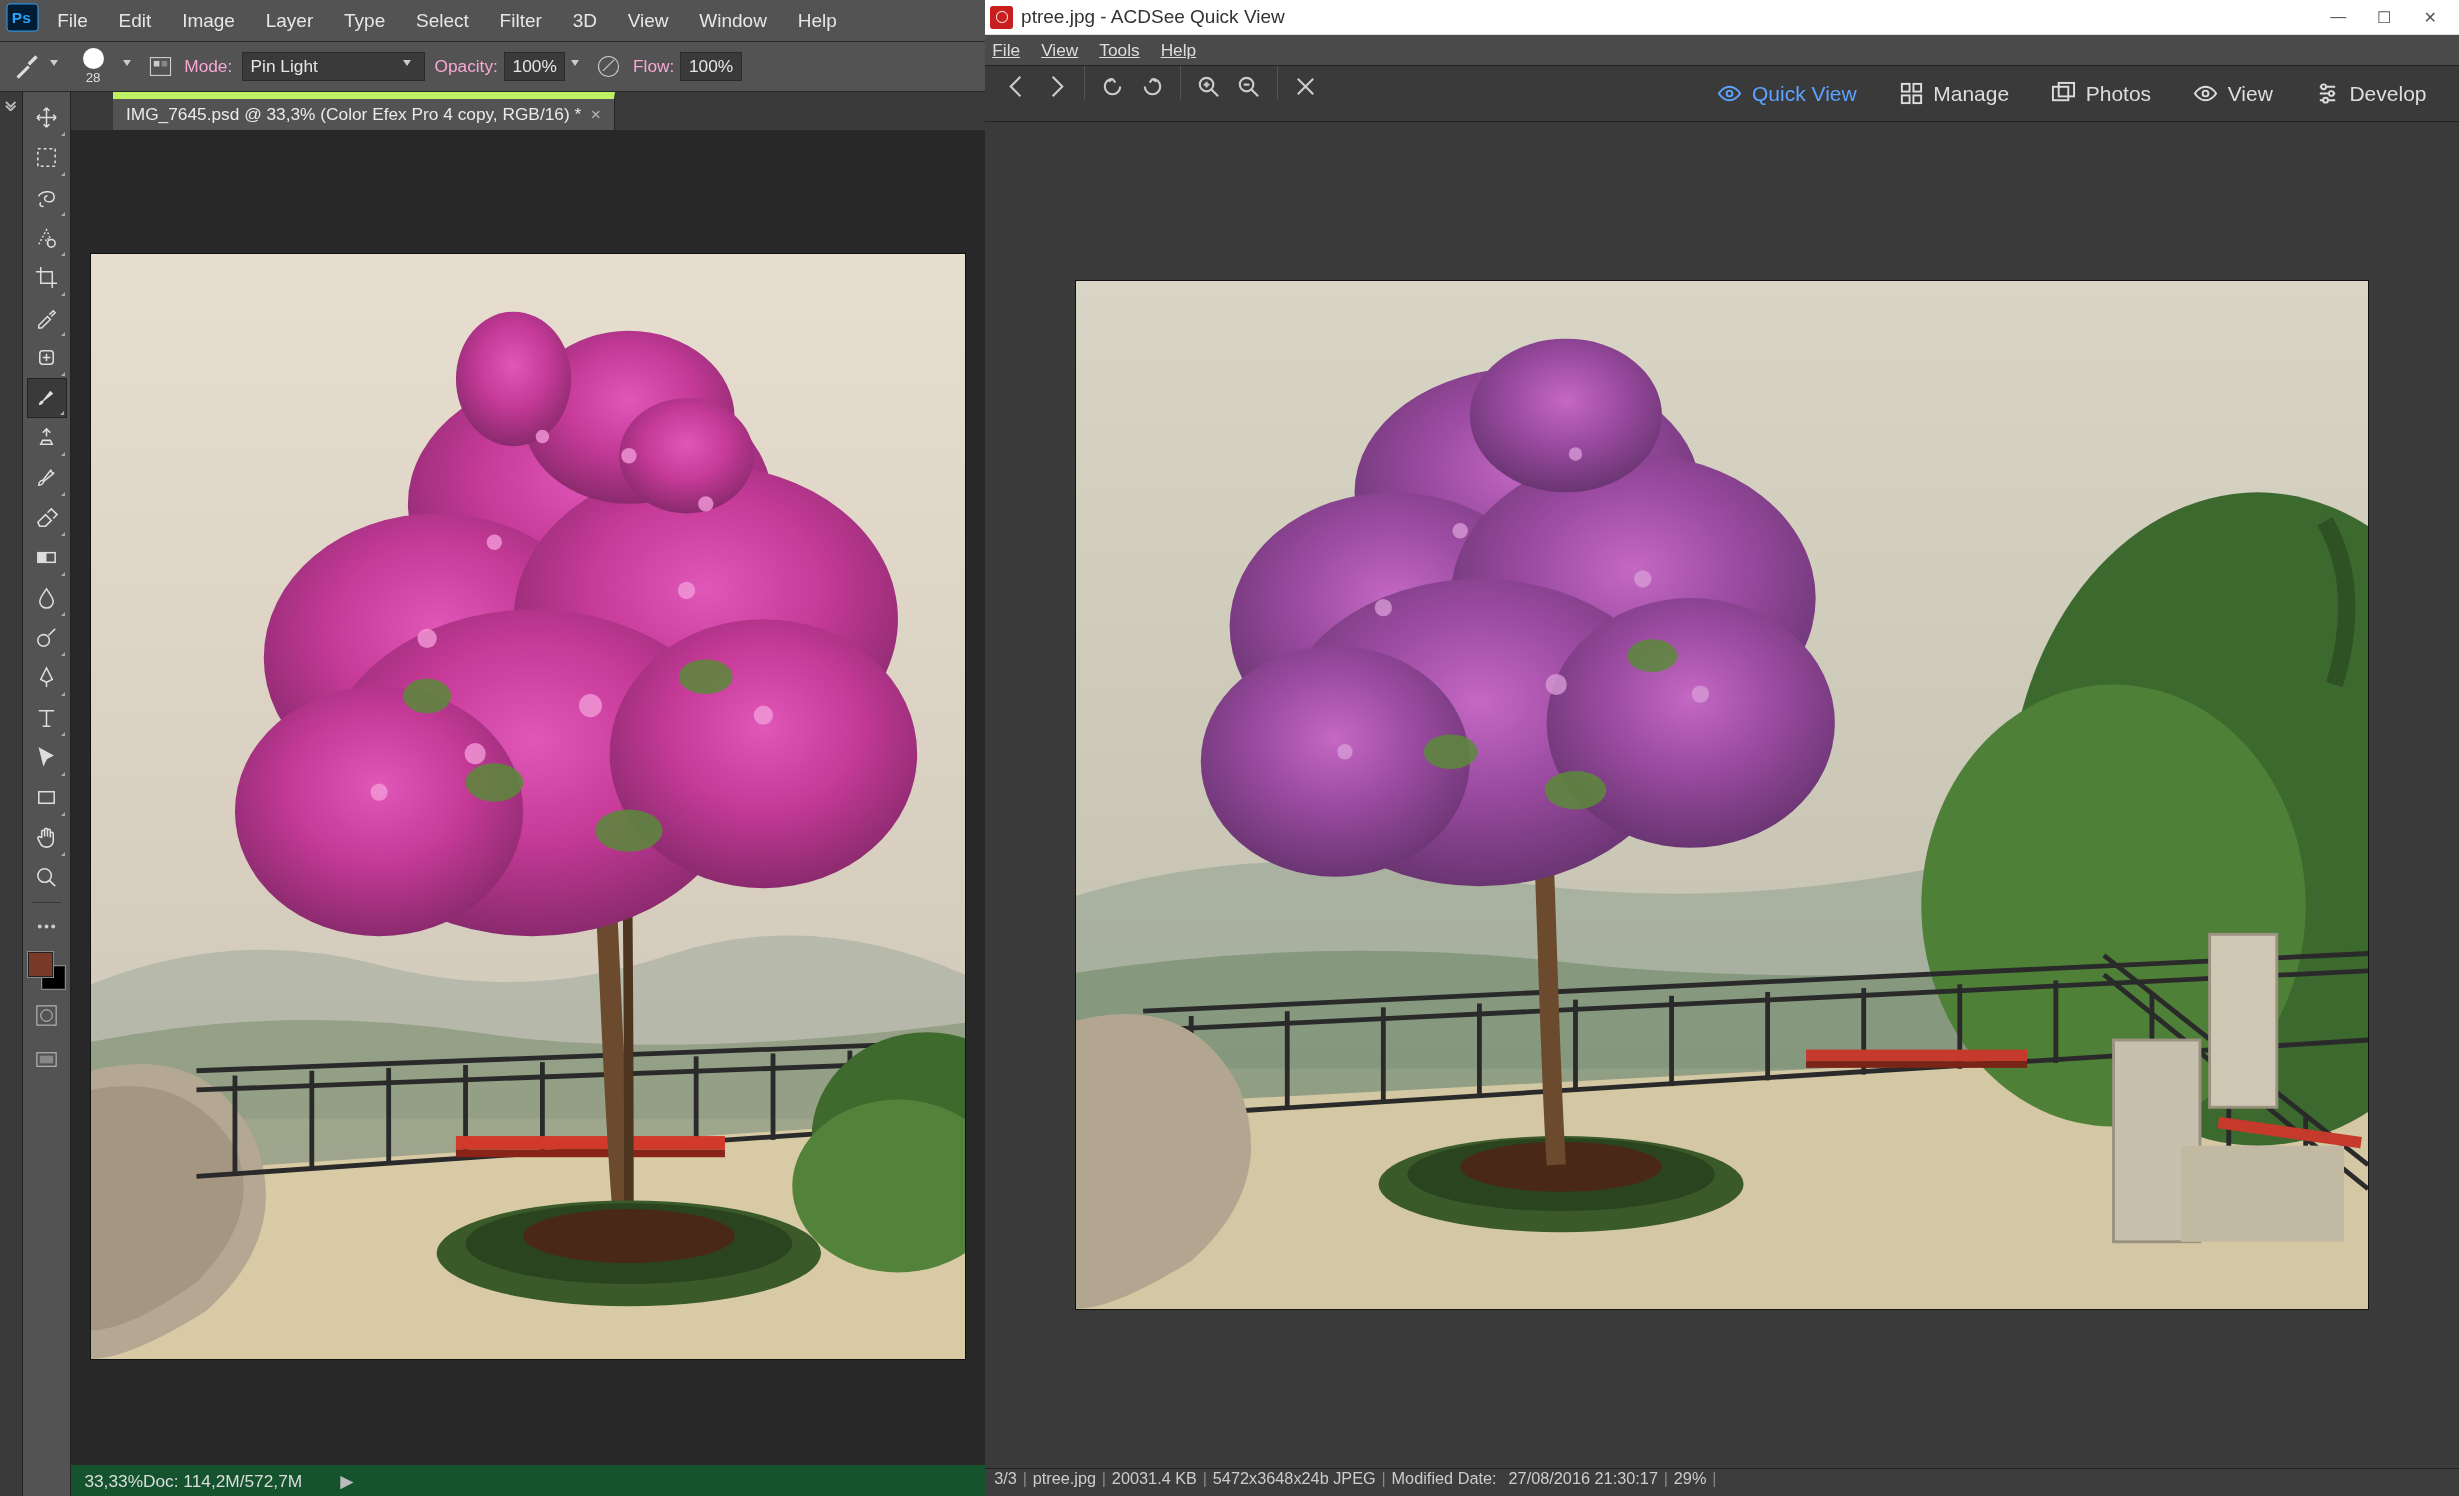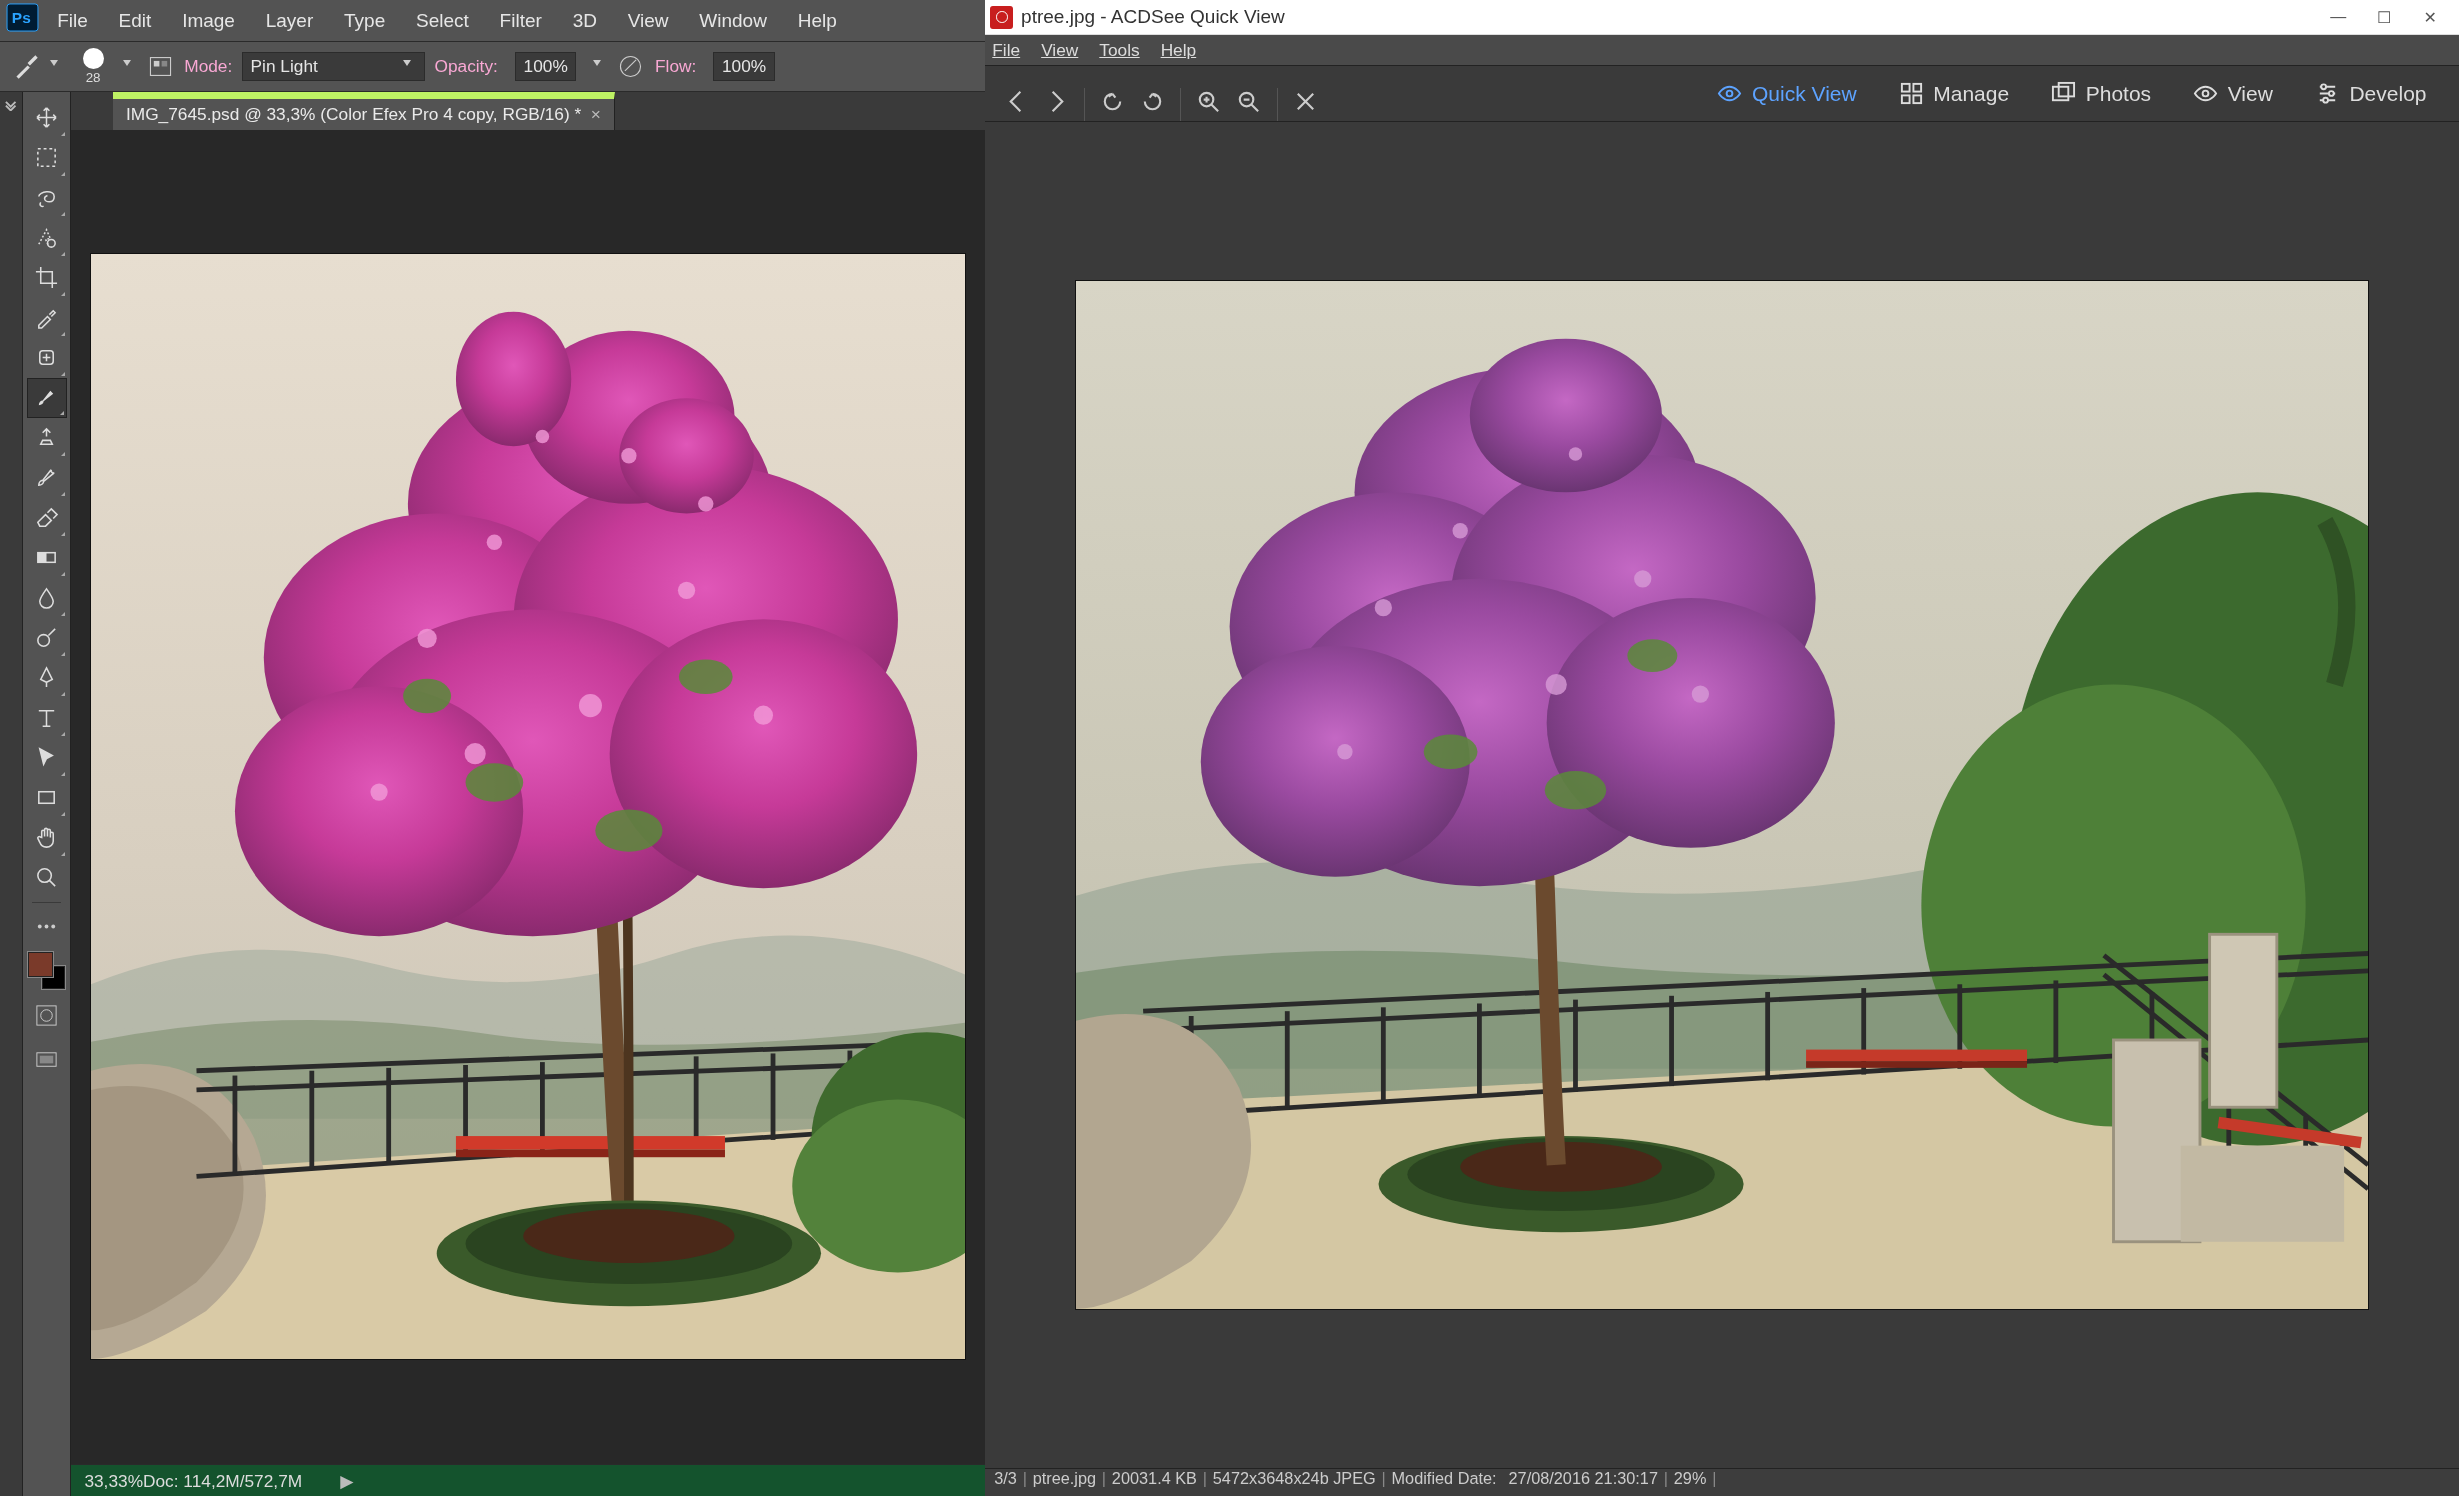--- a/index.html
+++ b/index.html
@@ -13,21 +13,21 @@
 #ps-logo { width: 38px; height: 35px; display: flex; align-items: center; justify-content: center; }
 #ps-logo svg { width: 33px; height: 29px; }
 .ps-menu-item { padding: 9.6px 15.4px; font-size: 19px; color: #e6e6e6; cursor: default; }
 
 #ps-options { height: 50px; background: #535353; display: flex; align-items: center; gap: 9.6px; padding: 0 11.5px; border-bottom: 1px solid #2a2a2a; font-size: 17.3px; }
 .ps-opt-swatch { width: 40px; display: flex; flex-direction: column; align-items: center; gap: 1px; }
 .ps-opt-swatch .dot { width: 21px; height: 21px; background: #fff; border-radius: 50%; }
 .ps-opt-swatch .sz { font-size: 13.4px; color: #ddd; }
 .ps-opt-label { color: #f9a8d4; }
 .ps-opt-select { background: #3a3a3a; border: 1px solid #2b2b2b; height: 29px; display: flex; align-items: center; padding: 0 7.7px; gap: 9.6px; min-width: 183px; justify-content: space-between; }
-.ps-opt-num { display: flex; align-items: center; gap: 17px; }
+.ps-opt-num { display: flex; align-items: center; gap: 6px; }
 .ps-opt-num .val { background: #3a3a3a; border: 1px solid #2b2b2b; height: 29px; padding: 0 7.7px; display: flex; align-items: center; min-width: 58px; justify-content: flex-end; }
 .chev { width: 13.4px; height: 13.4px; }
 .chev::before { content: ""; display: block; width: 0; height: 0; border-left: 4.8px solid transparent; border-right: 4.8px solid transparent; border-top: 6.7px solid #ccc; }
 .ps-opt-ico { width: 29px; height: 29px; display: flex; align-items: center; justify-content: center; }
 
 
 #ps-body { flex: 1; display: flex; min-height: 0; }
 #ps-expand { width: 23px; background: #3a3a3a; border-right: 1px solid #222; display: flex; align-items: flex-start; justify-content: center; padding-top: 5.8px; }
 #ps-tools { width: 48px; background: #535353; border-right: 1px solid #222; display: flex; flex-direction: column; align-items: center; padding-top: 5.8px; gap: 0; }
 .ps-tool { width: 40px; height: 40px; display: flex; align-items: center; justify-content: center; position: relative; }
@@ -56,21 +56,21 @@
 #ac-title { height: 35px; background: #fff; color: #333; display: flex; align-items: center; padding: 0 5.8px; border-bottom: 1px solid #ddd; }
 #ac-icon { width: 23px; height: 23px; background: #c81e1e; border-radius: 2.9px; display: flex; align-items: center; justify-content: center; margin-right: 7.7px; }
 #ac-icon::after { content: ""; width: 9.6px; height: 9.6px; border: 1.9px solid #fff; border-radius: 50%; }
 #ac-title .t { font-size: 19px; }
 #ac-title .wbtns { margin-left: auto; display: flex; }
 .wbtn { width: 46px; height: 27px; display: flex; align-items: center; justify-content: center; color: #555; }
 
 #ac-menu { height: 31px; background: #4a4a4a; display: flex; align-items: center; padding: 0 7.7px; gap: 21px; font-size: 17.3px; color: #ddd; border-bottom: 1px solid #222;}
 .ac-menu-item .ul { text-decoration: underline; }
 
-#ac-tool { height: 56px; background: #3a3a3a; display: flex; align-items: flex-end; padding: 0 11.5px; border-bottom: 1px solid #222; }
+#ac-tool { height: 56px; background: #3a3a3a; display: flex; align-items: flex-start; padding: 0 11.5px; border-bottom: 1px solid #222; }
 .ac-btn { width: 40px; height: 40px; display: flex; align-items: center; justify-content: center; }
 .ac-btn svg { width: 27px; height: 27px; stroke: #ccc; fill: none; stroke-width: 2.2; }
 .ac-sep { width: 1px; height: 33px; background: #555; margin: 0 7.7px; }
 #ac-modes { margin-left: auto; display: flex; align-items: stretch; height: 100%; }
 .ac-mode { display: flex; align-items: center; gap: 9.6px; padding: 0 21px; font-size: 21px; color: #ddd; }
 .ac-mode.active { color: #5da3ff; }
 .ac-mode svg { width: 25px; height: 25px; stroke: currentColor; fill: none; stroke-width: 2; }
 
 #ac-img-wrap { flex: 1; background: #3a3a3a; display: flex; align-items: center; justify-content: center; padding: 19px 0; }
 #ac-img { width: 1292px; height: 1028px; background: #b8b6a8; box-shadow: 0 0 0 1px #111; }

